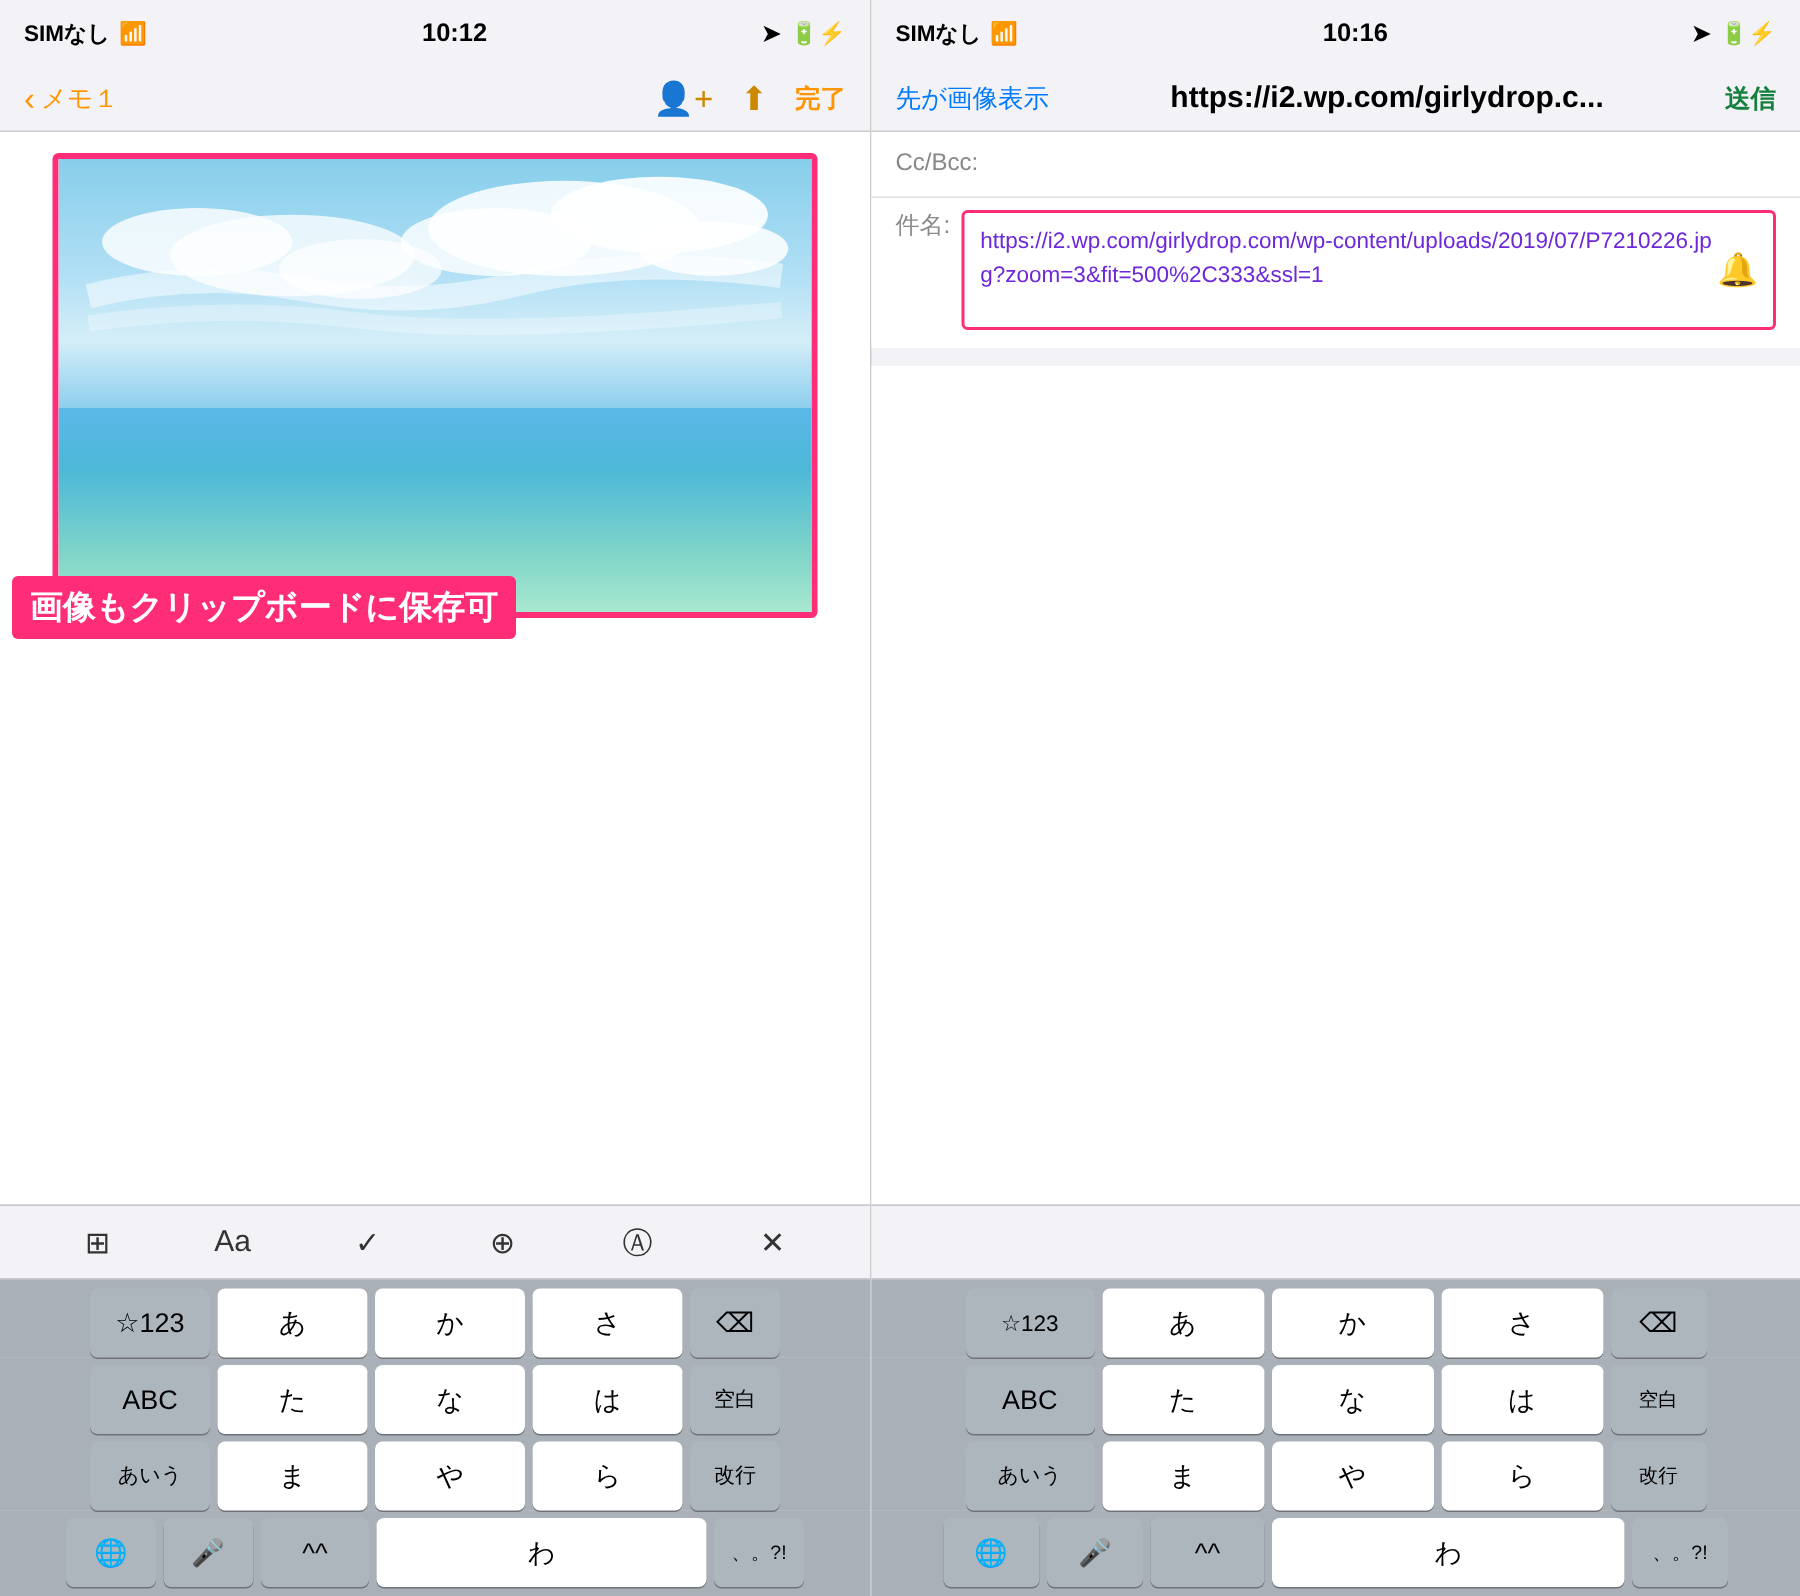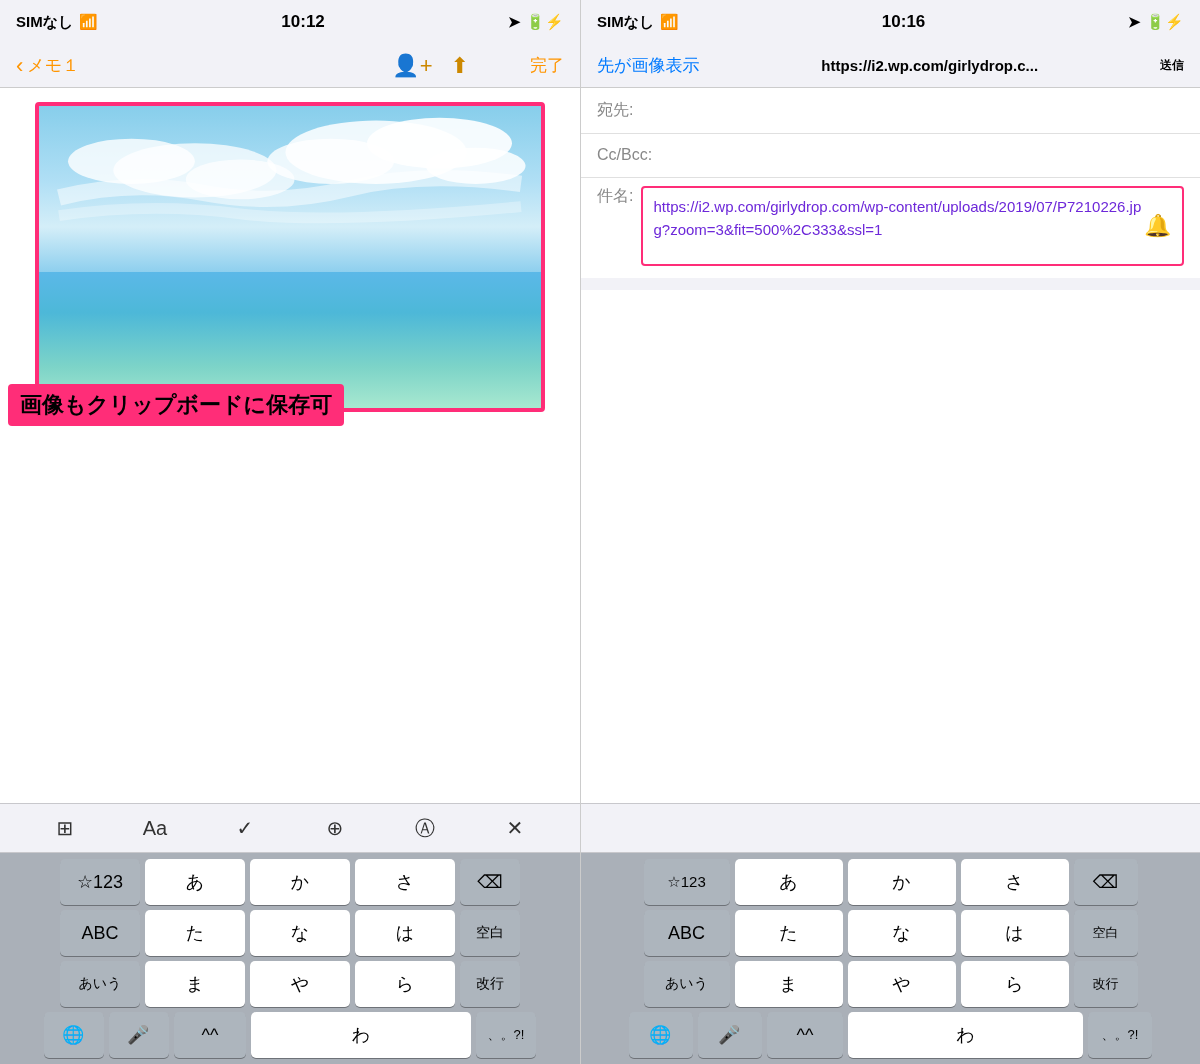--- a/index.html
+++ b/index.html
@@ -57,21 +57,21 @@
       color: #ff9500;
       font-size: 22px;
       font-weight: 300;
     }
     .nav-actions {
       display: flex;
       align-items: center;
       gap: 18px;
     }
     .nav-icon { font-size: 22px; color: #cc8800; }
-    .nav-done { font-size: 17px; color: #ff9500; font-weight: 400; margin-left: 43px; }
+    .nav-done { font-size: 17px; color: #ff9500; font-weight: 700; }
 
     .notes-content {
       flex: 1;
       background: #fff;
       padding: 10px;
       position: relative;
     }
 
     .image-container {
       border: 4px solid #ff2d78;
@@ -106,21 +106,21 @@
       left: 0;
       width: 100%;
       height: 60%;
     }
 
     .annotation-label-left {
       position: absolute;
       bottom: 30px;
       left: 8px;
       background: #ff2d78;
-      color: #000000;
+      color: #ffffff;
       font-size: 22px;
       font-weight: 700;
       padding: 6px 12px;
       border-radius: 4px;
       white-space: nowrap;
     }
 
     .keyboard-area-left {
       background: #d1d3d9;
     }
@@ -207,28 +207,28 @@
       border-bottom: 1px solid #ccc;
       height: 44px;
     }
 
     .email-cancel {
       font-size: 17px;
       color: #007aff;
     }
 
     .email-url-title {
-      font-size: 15px;
+      font-size: 20px;
       color: #000;
       font-weight: 600;
     }
 
     .email-send {
-      font-size: 12px;
-      color: #000000;
+      font-size: 17px;
+      color: #15803d;
       font-weight: 600;
     }
 
     .email-field {
       background: #fff;
       border-bottom: 1px solid #e0e0e0;
       padding: 12px 16px;
       font-size: 16px;
       color: #888;
       min-height: 44px;
@@ -417,23 +417,20 @@
       <span>🔋⚡</span>
     </div>
   </div>
 
   <div class="email-header">
     <span class="email-cancel">先が画像表示</span>
     <span class="email-url-title">https://i2.wp.com/girlydrop.c...</span>
     <span class="email-send">送信</span>
   </div>
 
-  <div class="email-field">
-    <span class="email-field-label">宛先:</span>
-  </div>
 
   <div class="email-field">
     <span class="email-field-label">Cc/Bcc:</span>
   </div>
 
   <div style="background:#fff; padding-bottom:4px; margin-bottom:0;">
     <div style="padding:8px 16px; font-size:16px; color:#888; display:flex; align-items:flex-start; gap:8px; background:#fff;">
       <span style="color:#888;font-size:16px;white-space:nowrap;">件名:</span>
       <div style="flex:1;position:relative;">
         <div class="email-subject-row" style="margin:0;padding:8px 40px 8px 10px;">

